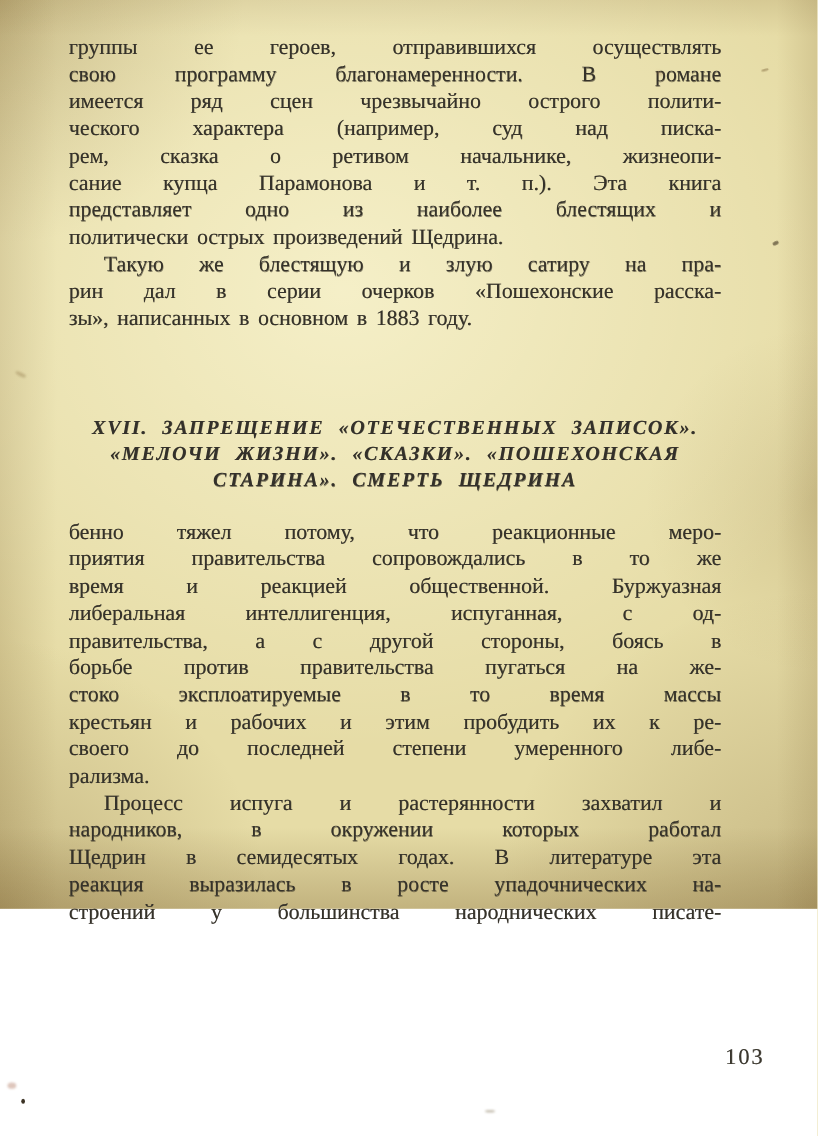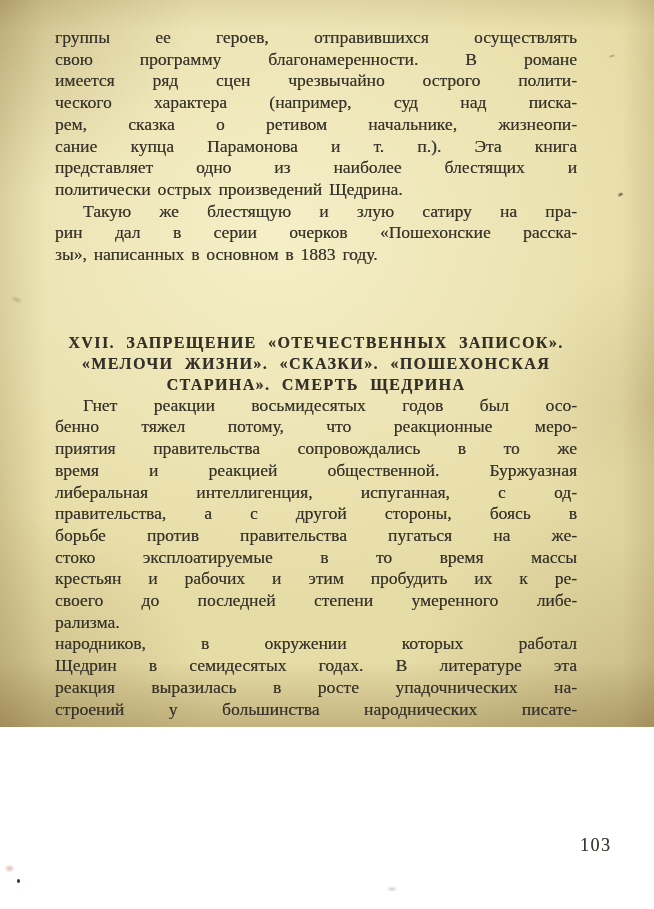--- a/index.html
+++ b/index.html
@@ -31,26 +31,28 @@
     font-size: 17.5px;
     line-height: 21.7px;
     word-spacing: 2.5px;
     text-shadow: 0.3px 0.3px 0.45px rgba(45,40,30,0.55);
   }
   .line { text-align: justify; text-align-last: justify; white-space: normal; }
   .line.para-end { text-align-last: left; }
   .line.indent { text-indent: 28px; }
   .heading {
     margin-top: 66px;
+    margin-bottom: 20px;
     font-weight: bold;
     font-size: 16px;
     line-height: 21px;
     letter-spacing: 1.4px;
     word-spacing: 6px;
     color: #33302a;
+    font-style: italic;
   }
   .heading .line { text-align: center; text-align-last: center; }
   .page-number {
     position: absolute;
     left: 580px; top: 835px;
     color: #3a372e;
     font-size: 18px;
     letter-spacing: 1.5px;
     text-shadow: 0.3px 0.3px 0.4px rgba(45,40,30,0.5);
   }
@@ -82,33 +84,33 @@
         <div class="line indent">Такую же блестящую и злую сатиру на пра-</div>
         <div class="line">рин дал в серии очерков «Пошехонские расска-</div>
         <div class="line para-end">зы», написанных в основном в 1883 году.</div>
       </div>
       <div class="heading">
         <div class="line">XVII. ЗАПРЕЩЕНИЕ «ОТЕЧЕСТВЕННЫХ ЗАПИСОК».</div>
         <div class="line">«МЕЛОЧИ ЖИЗНИ». «СКАЗКИ». «ПОШЕХОНСКАЯ</div>
         <div class="line">СТАРИНА». СМЕРТЬ ЩЕДРИНА</div>
       </div>
       <div class="paragraph">
-        <div class="line indent">Гнет реакции восьмидесятых годов был осо-</div>
         <div class="line">бенно тяжел потому, что реакционные меро-</div>
         <div class="line">приятия правительства сопровождались в то же</div>
         <div class="line">время и реакцией общественной. Буржуазная</div>
         <div class="line">либеральная интеллигенция, испуганная, с од-</div>
         <div class="line">правительства, а с другой стороны, боясь в</div>
         <div class="line">борьбе против правительства пугаться на же-</div>
         <div class="line">стоко эксплоатируемые в то время массы</div>
         <div class="line">крестьян и рабочих и этим пробудить их к ре-</div>
         <div class="line">своего до последней степени умеренного либе-</div>
         <div class="line para-end">рализма.</div>
       </div>
       <div class="paragraph">
+        <div class="line indent">Процесс испуга и растерянности захватил и</div>
         <div class="line">народников, в окружении которых работал</div>
         <div class="line">Щедрин в семидесятых годах. В литературе эта</div>
         <div class="line">реакция выразилась в росте упадочнических на-</div>
         <div class="line">строений у большинства народнических писате-</div>
       </div>
     </section>
   <div class="page-number">103</div>
   <span class="speck speck-1"></span>
   <span class="speck speck-2"></span>
   <span class="speck speck-3"></span>

